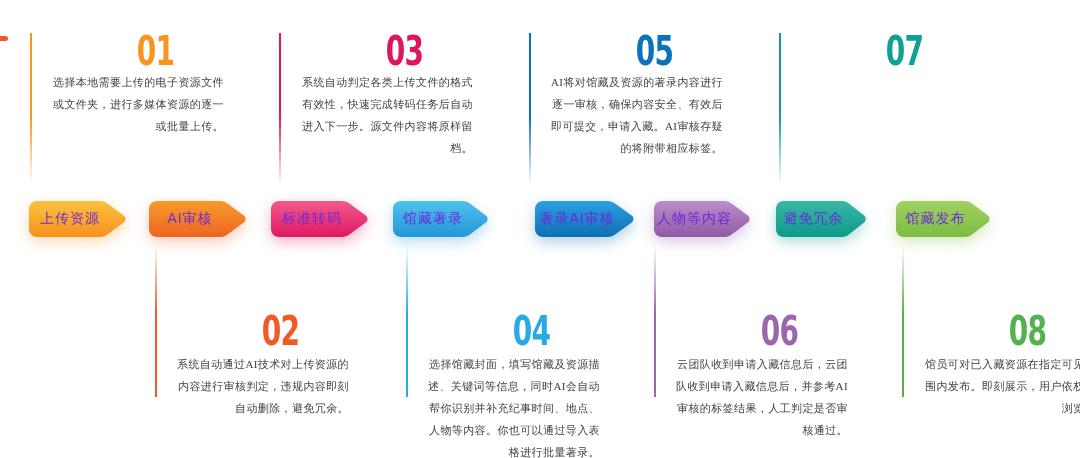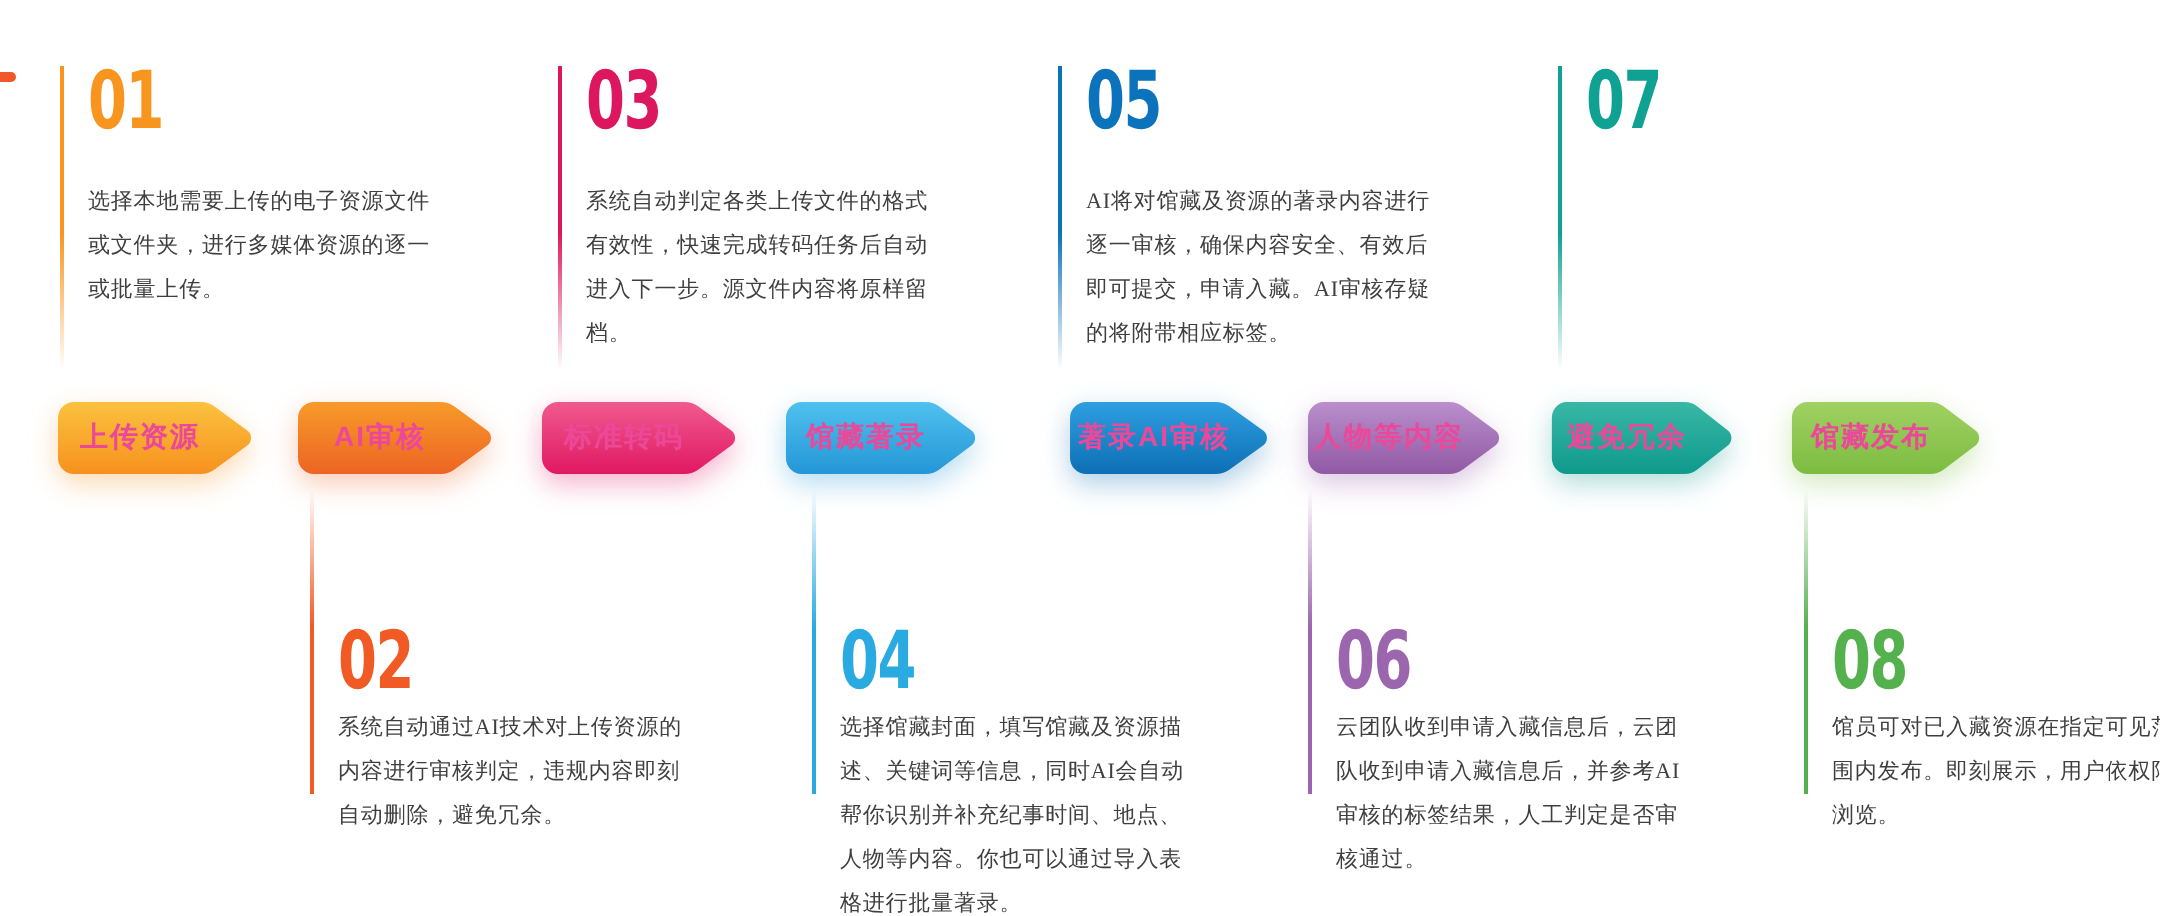--- a/index.html
+++ b/index.html
@@ -8,40 +8,40 @@
     width:1080px;height:458px;
     background:#ffffff;
     overflow:hidden;
     font-family:"Liberation Sans","DejaVu Sans",sans-serif;
   }
   .edge-marker{
     position:absolute;left:0;top:36px;width:8px;height:5px;
     background:#F0582A;border-radius:0 3px 3px 0;
   }
   
-  .step-block{position:absolute;width:200px;}
+  .step-block{position:absolute;width:200px;text-align:right;}
   .step-line{position:absolute;left:0;width:2px;height:152px;}
   .top .step-line{top:3px;background:linear-gradient(180deg,var(--accent) 0%,var(--accent) 55%,rgba(255,255,255,0) 100%);}
   .bottom .step-line{top:0;background:linear-gradient(0deg,var(--accent) 0%,var(--accent) 55%,rgba(255,255,255,0) 100%);}
   .step-number{
     margin-left:14px;
     color:var(--accent);
     font-weight:bold;
     font-size:40px;
     line-height:32px;
     height:32px;
     letter-spacing:-1px;
     transform:scaleX(0.70);
     transform-origin:left center;
     font-family:"DejaVu Sans","Liberation Sans",sans-serif;
   }
   .top .step-number{margin-top:5px;}
   .bottom .step-number{margin-top:70px;}
   .step-desc{
-    margin-left:14px;margin-top:23px;
+    margin-left:14px;margin-top:4px;
     width:180px;
     font-size:11px;line-height:22px;letter-spacing:0.4px;
     color:#3F3F3F;
     font-family:"Liberation Serif","DejaVu Serif",serif;
   }
   .bottom .step-desc{margin-top:6px;}
   .pos-s1{left:30px;top:30px}
   .pos-s3{left:279px;top:30px}
   .pos-s5{left:529px;top:30px}
   .pos-s7{left:779px;top:30px}
@@ -61,21 +61,21 @@
   .pos-a8{left:895px;width:97px}
   .arrow-shape{
     position:absolute;left:0;top:0;width:100%;height:100%;
     filter:drop-shadow(0 5px 7px var(--shadow,rgba(0,0,0,0.22)));
   }
   .stop-top{stop-color:var(--g-top);}
   .stop-bottom{stop-color:var(--g-bottom);}
   .arrow-label{
     position:absolute;left:0;top:0;right:16px;bottom:0;
     display:flex;align-items:center;justify-content:center;
-    color:#ec4899;font-size:14px;font-weight:bold;letter-spacing:1px;
+    color:#6d28d9;font-size:14px;font-weight:normal;letter-spacing:1px;
     white-space:nowrap;
   }
 </style>
 </head>
 <body>
 
 <div class="canvas">
   <div class="edge-marker"></div>
 
   <div class="step-block top pos-s1" style="--accent: #F7951E; --g-top: #FBC23E; --g-bottom: #F6911E; --shadow: #F6911E55;">

